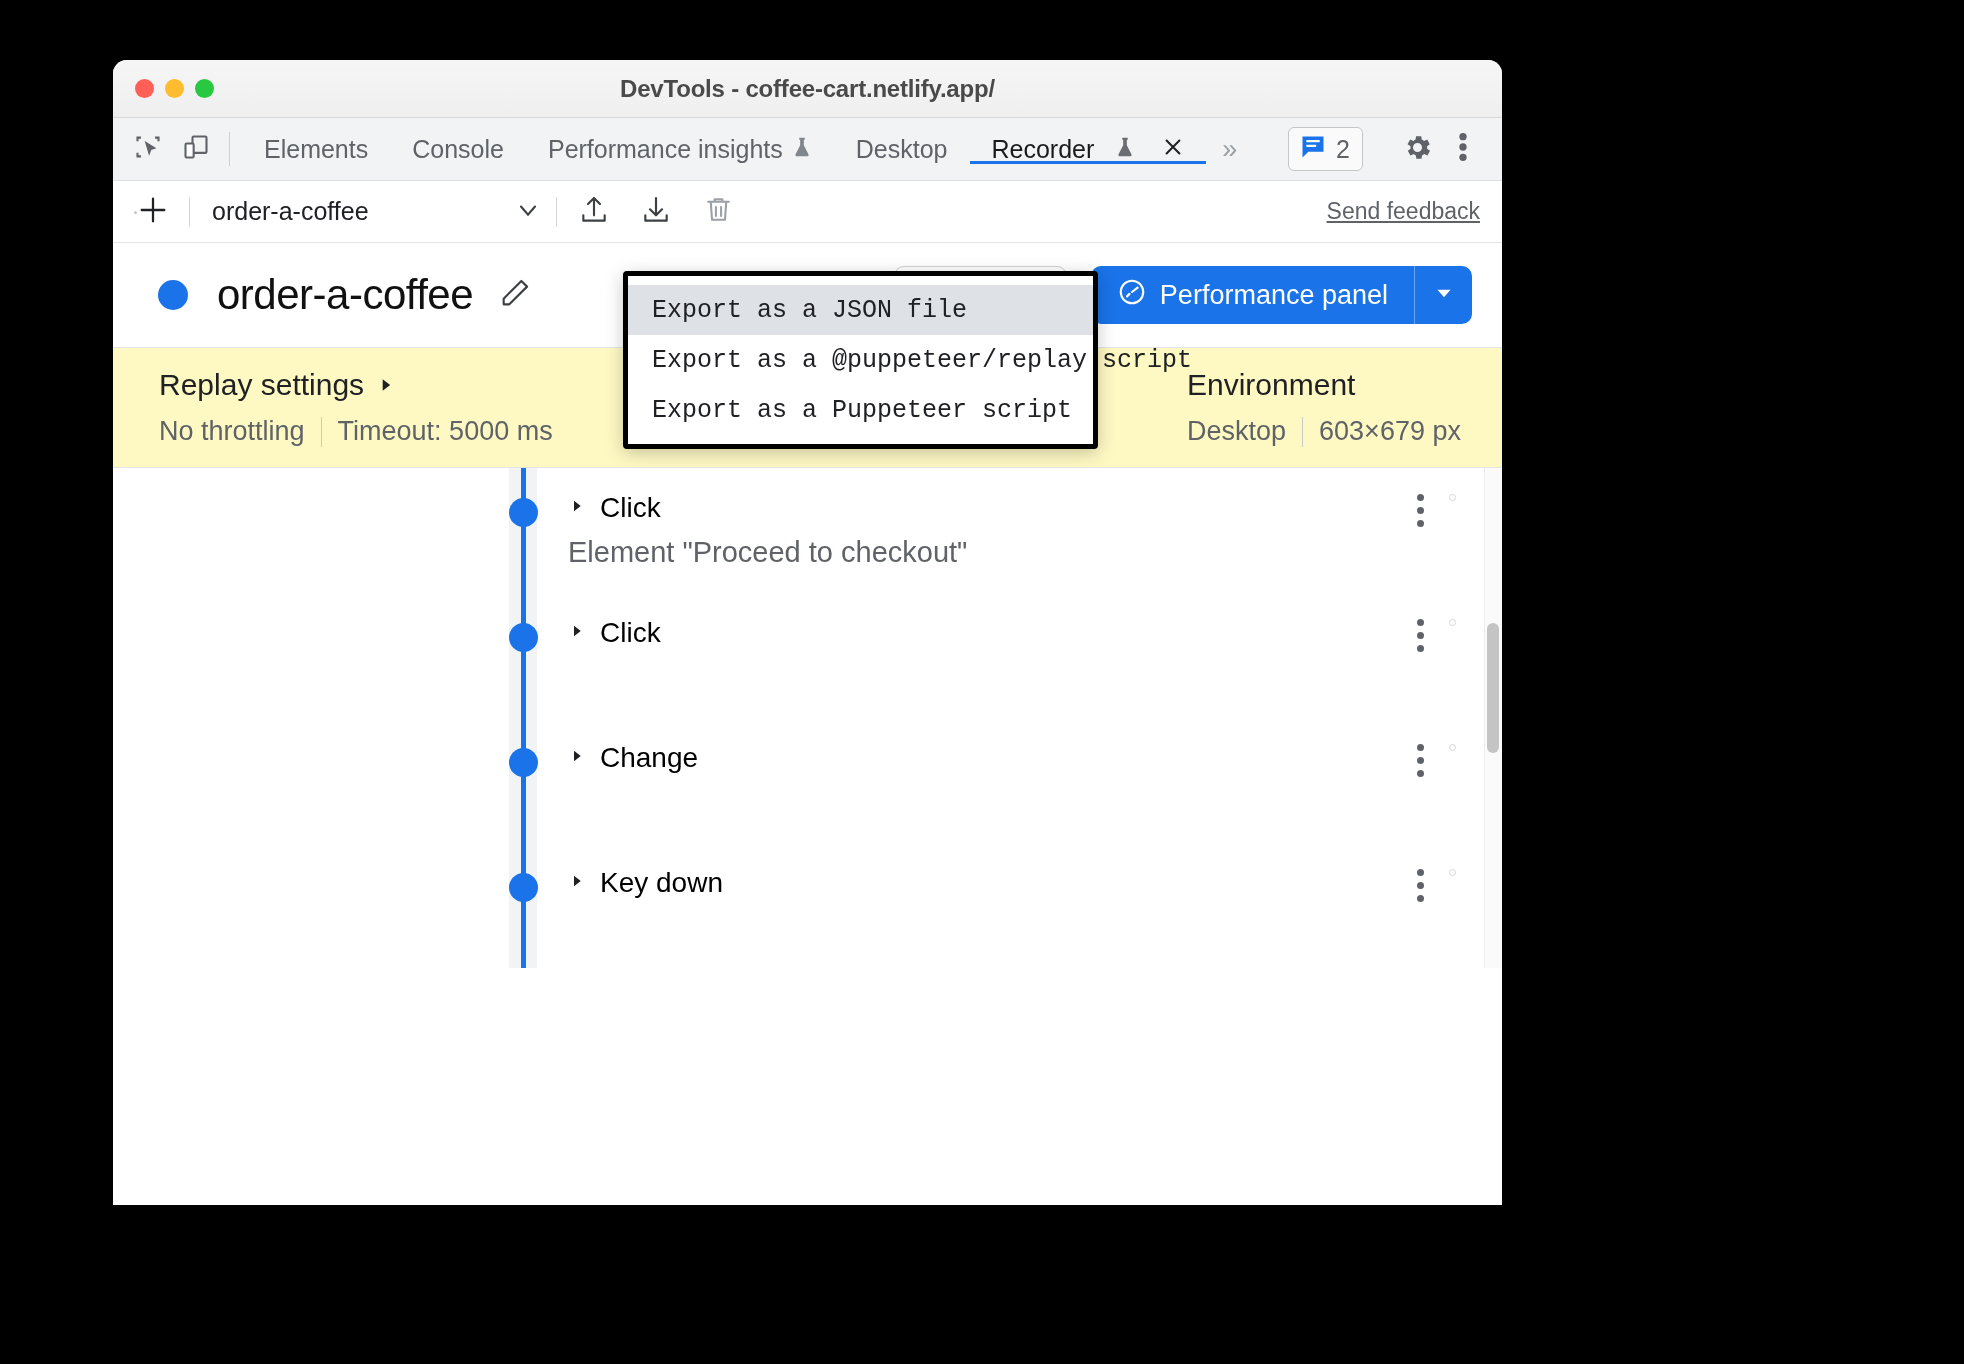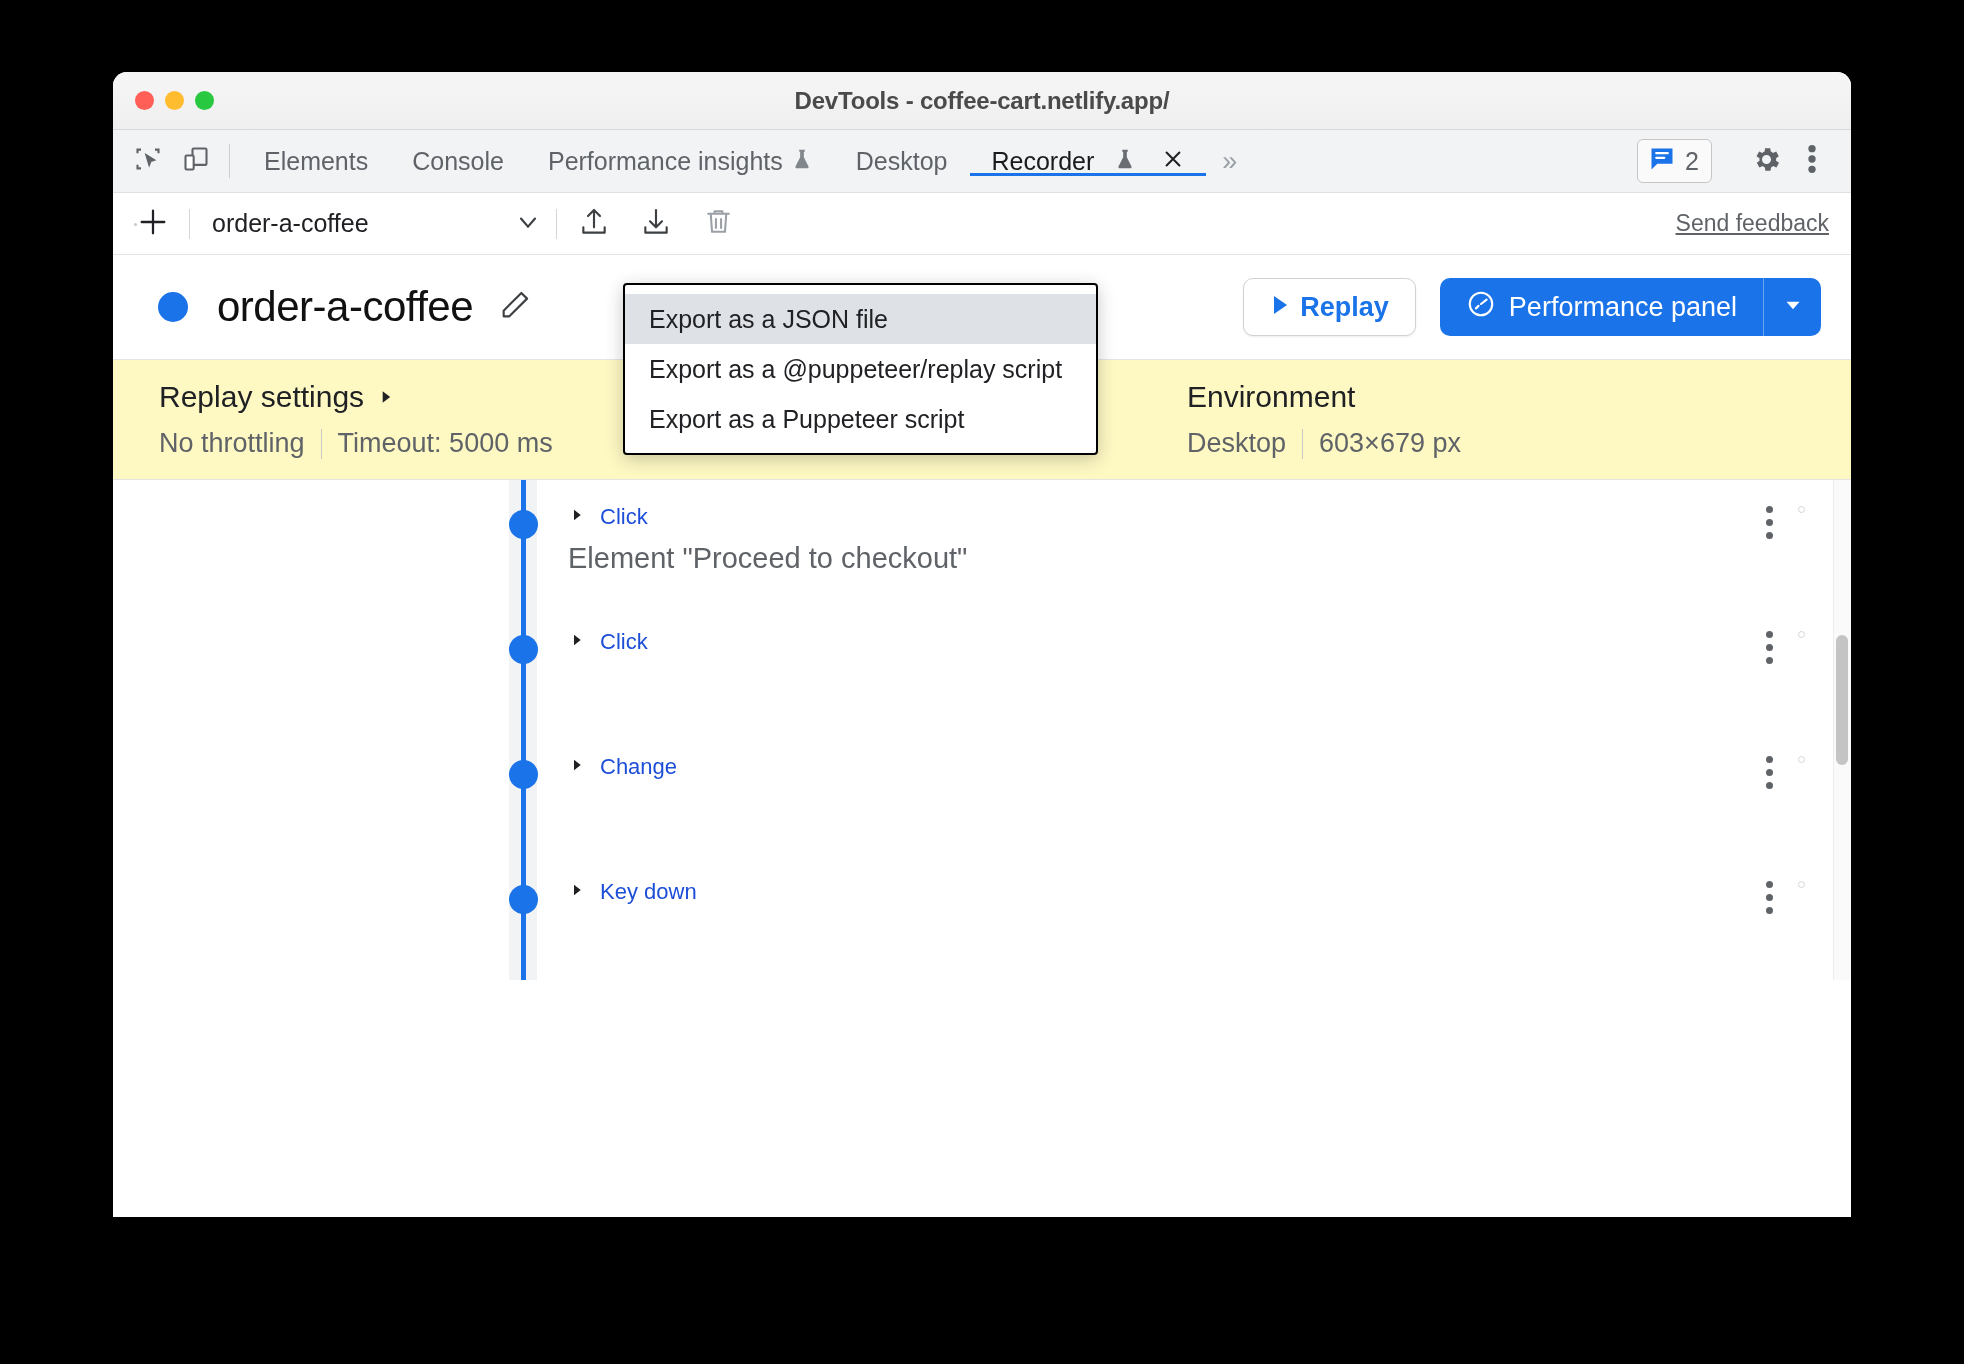--- a/index.html
+++ b/index.html
@@ -5,22 +5,22 @@
   * { box-sizing: border-box; margin: 0; padding: 0; }
   html, body {
     width: 1964px; height: 1364px;
     background: #000;
     font-family: "Liberation Sans", sans-serif;
     overflow: hidden;
   }
 
   #window {
     position: absolute;
-    left: 113px; top: 72px;
-    width: 1738px; height: 1145px;
+    left: 113px; top: 60px;
+    width: 1389px; height: 1145px;
     background: #ffffff;
     border-radius: 14px 14px 0 0;
     overflow: hidden;
     box-shadow: 0 10px 40px rgba(0,0,0,0.45);
   }
 
   
   #titlebar {
     position: relative;
     height: 58px;
@@ -226,21 +226,21 @@
   }
   .step-node {
     position: absolute;
     left: 396px; top: 30px;
     width: 29px; height: 29px;
     border-radius: 50%;
     background: #1a73e8;
   }
   .step-body { margin-left: 455px; }
   .step-title-row { display: flex; align-items: center; gap: 14px; }
-  .step-title { font-size: 22px; color: #1d4ed8; }
+  .step-title { font-size: 28px; color: #000000; }
   .step-detail { font-size: 29px; color: #5f6368; margin-top: 12px; }
   .kebab {
     position: absolute;
     right: 78px; top: 26px;
     display: flex; flex-direction: column; gap: 6px;
     align-items: center;
   }
   .kebab i { width: 7px; height: 7px; border-radius: 50%; background: #5f6368; display:block; }
   .tiny-ring {
     position: absolute;
@@ -264,25 +264,26 @@
     border-radius: 6px;
     background: #c4c4c4;
   }
 
   
   #export-menu {
     position: absolute;
     left: 510px; top: 211px;
     width: 475px;
     background: #fff;
-    border: 2px solid #000000;
+    border: 5px solid #000000;
     border-radius: 4px;
     box-shadow: 0 4px 18px rgba(0,0,0,0.22);
     padding: 9px 0;
     z-index: 50;
+    font-family: Liberation Mono, monospace;
   }
   .menu-item {
     height: 50px;
     display: flex; align-items: center;
     padding: 0 24px;
     font-size: 25px;
     color: #202124;
     white-space: nowrap;
   }
   .menu-item.highlighted { background: #dee1e6; }

